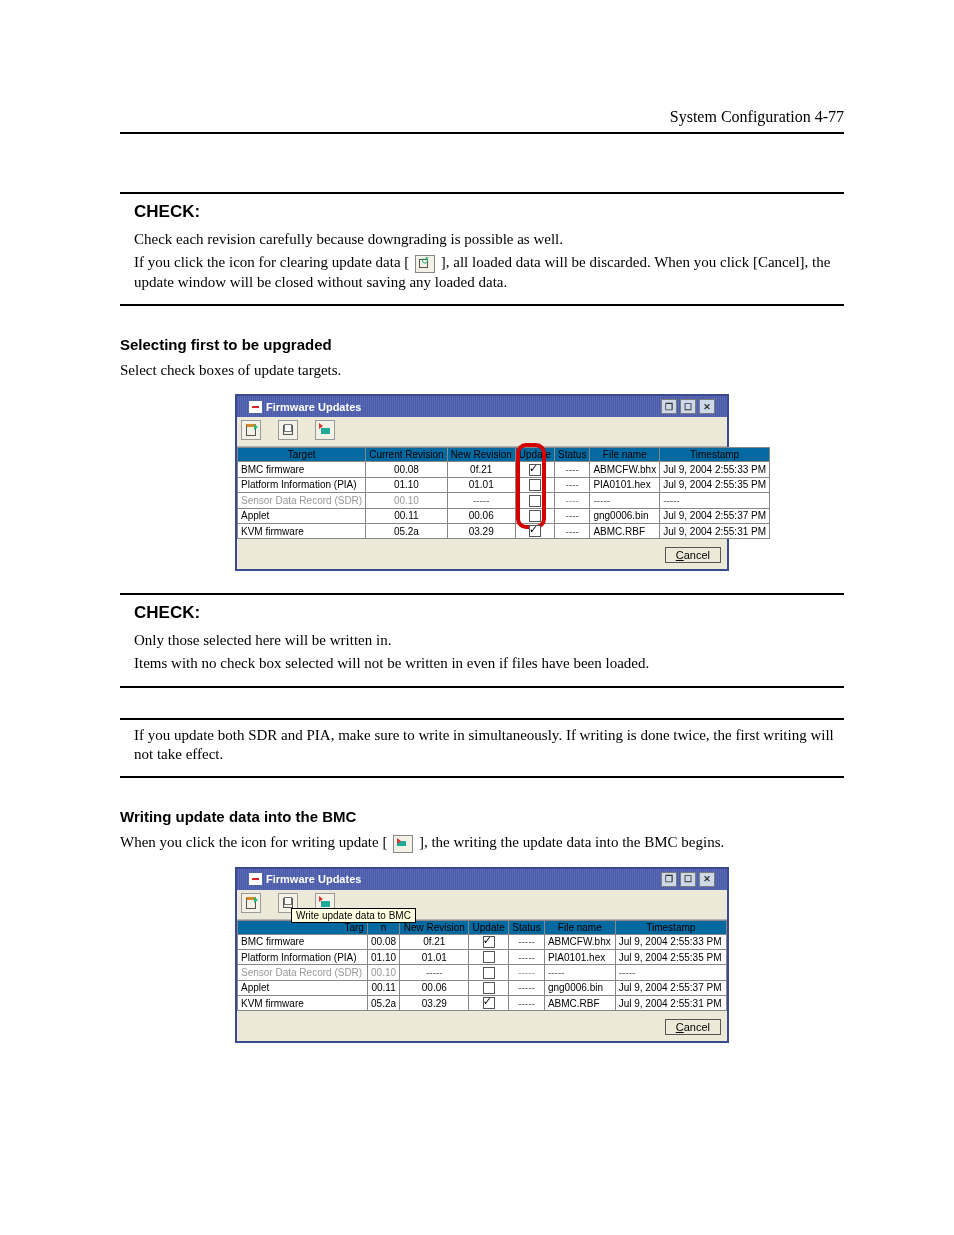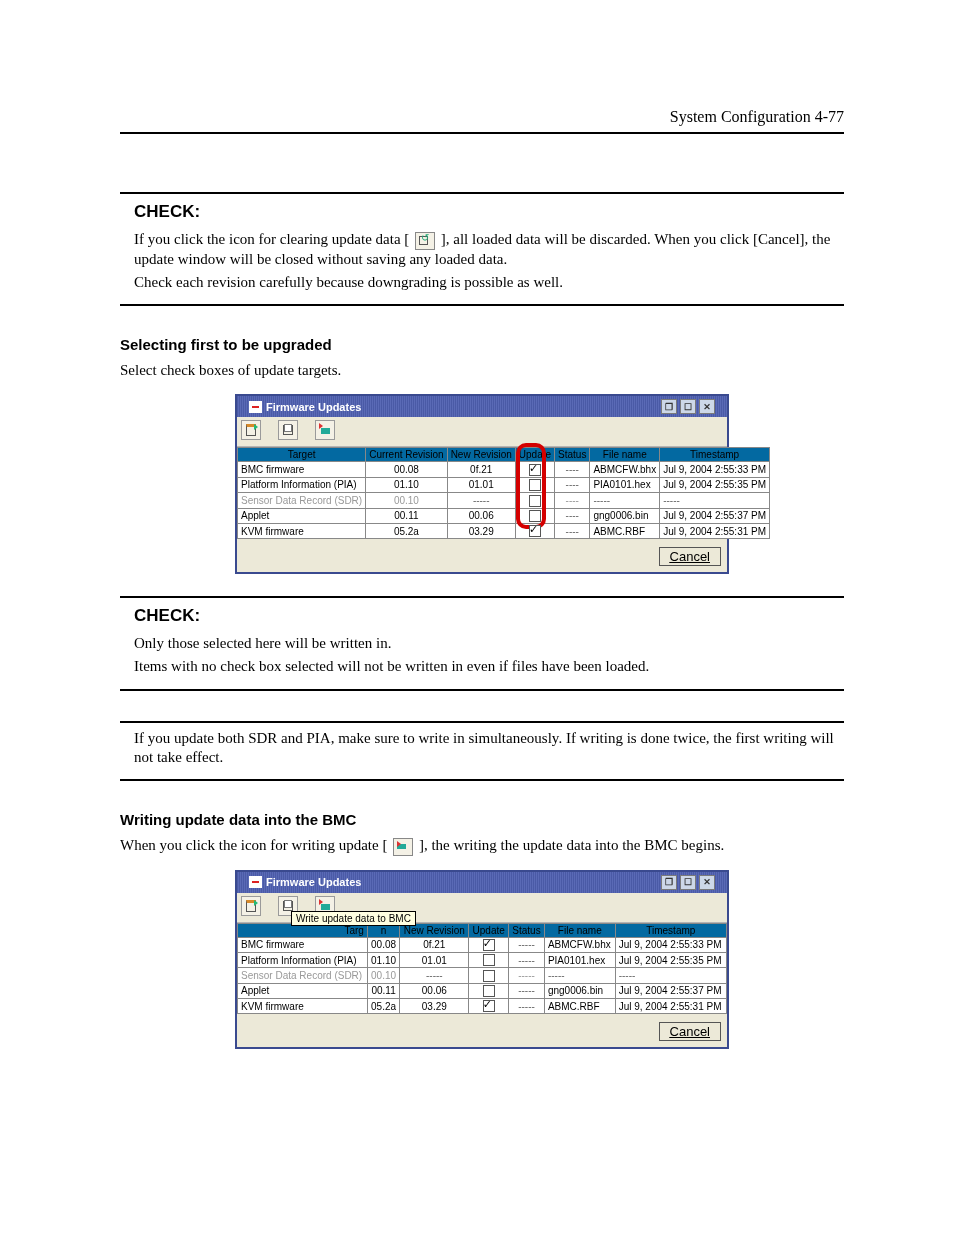--- a/index.html
+++ b/index.html
@@ -143,25 +143,24 @@
   .dash { color:#666; }
   .row-disabled td { color:#999; }
 
   .fw-footer {
     padding: 8px 6px 6px 6px;
     text-align: right;
     background:#ece9d8;
   }
   .btn-cancel {
     font-family: Tahoma, Arial, sans-serif;
-    font-size: 13px;
+    font-size: 11px;
     padding: 1px 10px;
     background:#ece9d8;
     border:1px solid #555;
-    text-decoration:underline;
   }
   .btn-cancel .ul { text-decoration: underline; }
   .red-ring {
     position: absolute;
     top: -5px; left: 0;
     width: 22px; height: 78px;
     border: 4px solid #d40000;
     border-radius: 10px;
     pointer-events: none;
   }
@@ -182,26 +181,26 @@
 </style>
 </head>
 <body>
 
 <div class="page">
 
   <div class="header-right">System Configuration   4-77</div>
 
   <div class="box">
     <div class="box-title">CHECK:</div>
+    <p>Check each revision carefully because downgrading is possible as well.</p>
     <p>
       <span>If you click the icon for clearing update data [</span>
       <span class="inline-icon clear"></span>
       <span>], all loaded data will be discarded. When you click [Cancel], the update window will be closed without saving any loaded data.</span>
     </p>
-    <p>Check each revision carefully because downgrading is possible as well.</p>
   </div>
 
   <div class="subhead">Selecting first to be upgraded</div>
   <p class="para">Select check boxes of update targets.</p>
 
   <div class="fw-window">
     <div class="fw-title">
       <span class="t-icon"></span>
       <span>Firmware Updates</span>
       <span class="spacer"></span>

